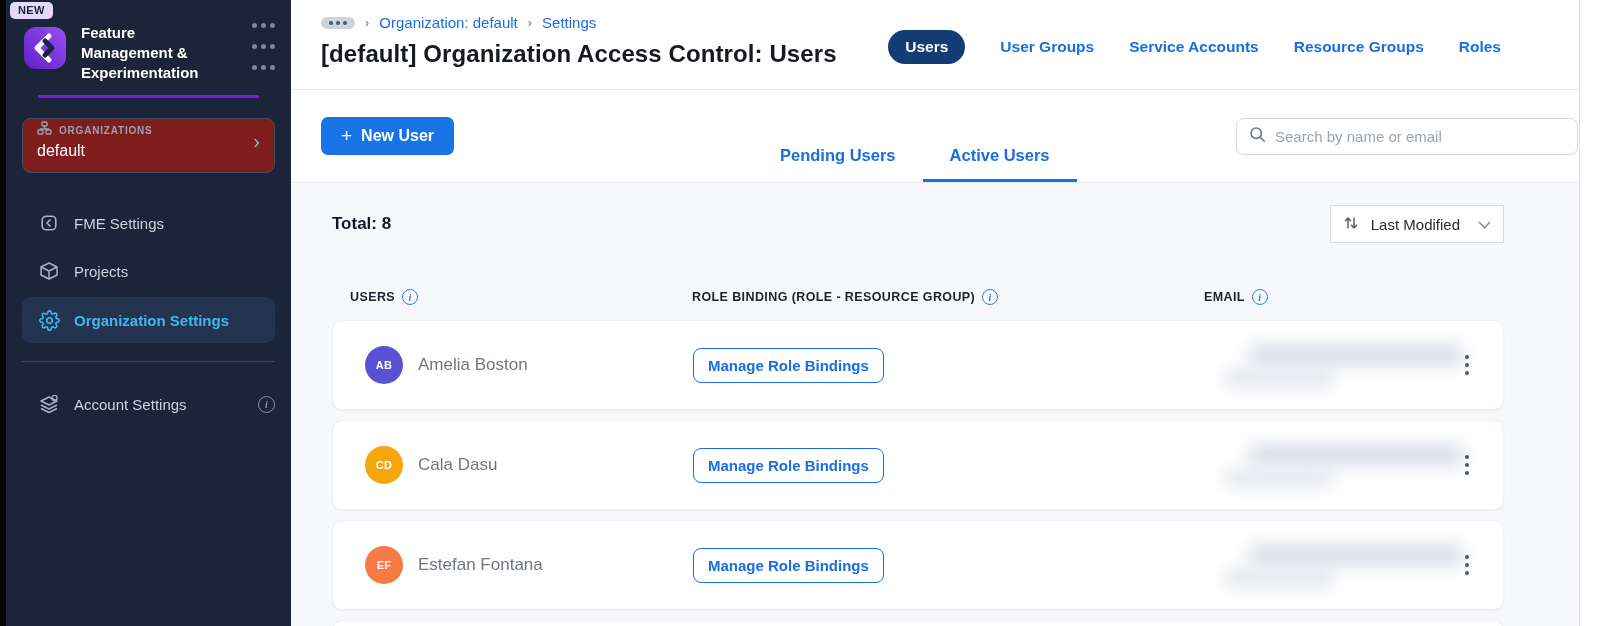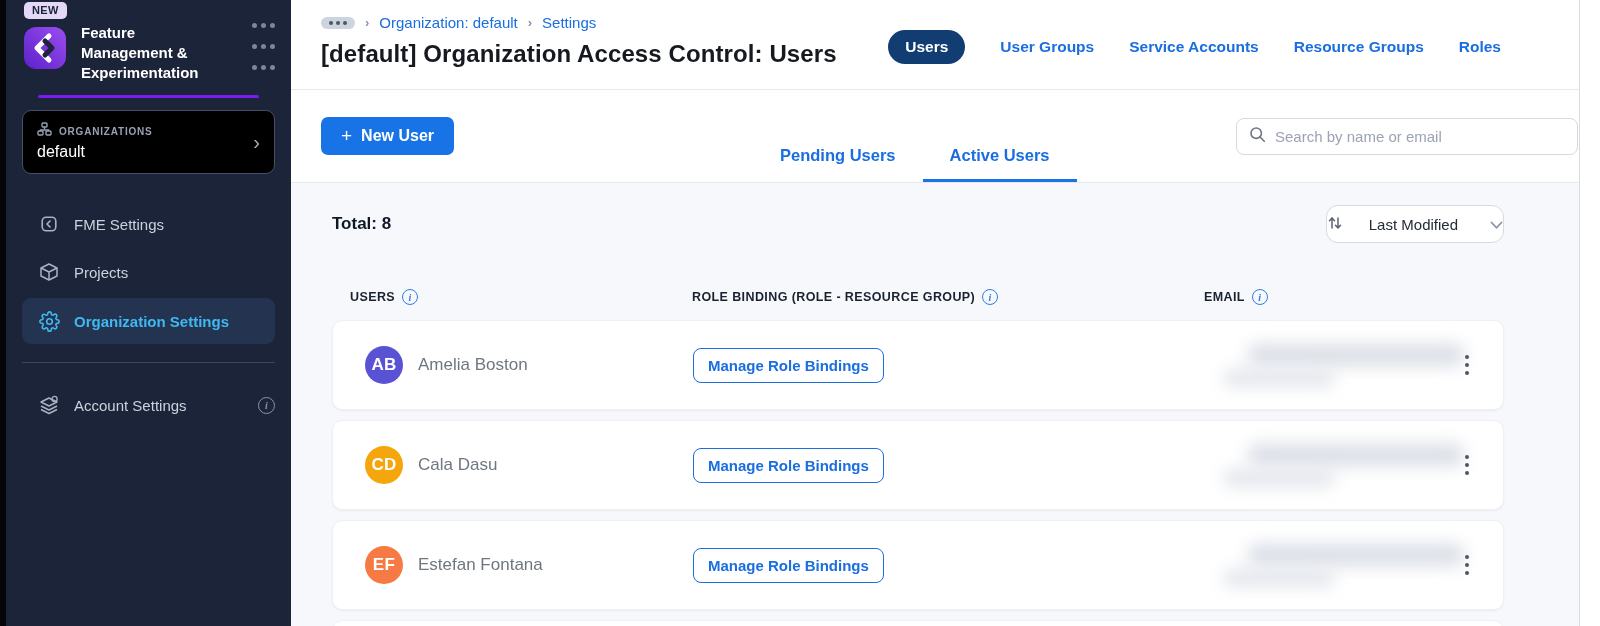--- a/index.html
+++ b/index.html
@@ -6,31 +6,31 @@
   html,body { width:1600px; height:626px; overflow:hidden; background:#ffffff;
     font-family:"Liberation Sans", sans-serif; }
 
   
   .edge-strip { position:absolute; left:0; top:0; width:6px; height:626px; background:#060607; }
 
   
   .sidebar { position:absolute; left:6px; top:0; width:285px; height:626px;
     background:#1b2438; color:#ccd2de; }
   .sb-head { position:relative; padding:10px 16px 0 16px; }
-  .new-badge { position:absolute; left:18px; top:2px; background:#e4d7f8; color:#1b2438;
+  .new-badge { position:absolute; left:4px; top:2px; background:#e4d7f8; color:#1b2438;
     font-size:11px; font-weight:bold; padding:2px 8px 3px; border-radius:5px; letter-spacing:.3px; z-index:2; }
   .logo-row { display:flex; gap:13px; padding-top:13px; }
   .logo-icon { width:46px; height:46px; flex:0 0 46px; }
   .product-title { color:#fff; font-size:15px; font-weight:bold; line-height:1.32; width:150px; }
   .apps-grid { margin-left:auto; display:grid; grid-template-columns:repeat(3,5px); gap:4px; cursor:pointer; }
   .apps-grid i { width:5px; height:5px; border-radius:50%; background:#7d8598; }
   .purple-line { height:3px; background:#7b1bf2; margin:13px 16px 0; border-radius:2px; }
 
-  .org-box { margin:12px 16px 0; border:1px solid #454f68; background:#000000; border-radius:9px;
-    padding:11px 14px 12px; display:flex; align-items:center; cursor:pointer; }
+  .org-box { margin:20px 16px 0; border:1px solid #454f68; background:#7f1d1d; border-radius:9px;
+    padding:2px 14px 12px; display:flex; align-items:center; cursor:pointer; }
   .org-info { flex:1; }
   .org-label-row { display:flex; align-items:center; gap:7px; color:#98a1b4; }
   .org-label { font-size:10px; font-weight:bold; letter-spacing:.8px; }
   .org-value { color:#ffffff; font-size:16px; margin-top:3px; }
   .org-chev { color:#aab1c2; font-size:20px; line-height:1; }
 
   .nav { margin-top:26px; }
   .nav-item { display:flex; align-items:center; gap:14px; padding:13px 16px 13px 32px;
     font-size:15px; color:#ccd2de; cursor:pointer;text-align:center; }
   .nav-item.active { margin:2px 16px; padding:12px 16px; background:#243350; border-radius:9px;
@@ -73,40 +73,40 @@
   .search-box { position:absolute; right:1px; top:28px; width:342px; height:37px;
     border:1px solid #d5d9e0; border-radius:8px; display:flex; align-items:center;
     padding:0 12px; gap:9px; background:#fff; }
   .search-box input { border:none; outline:none; flex:1; font-size:15px; color:#333;
     font-family:Liberation Sans, sans-serif; background:transparent; }
   .search-box input::placeholder { color:#9aa3b2; }
 
   .content { height:443px; background:#f7f8fb; padding:22px 75px 0 41px; }
   .total-row { display:flex; align-items:center; justify-content:space-between; height:38px; }
   .total-label { font-size:17px; font-weight:bold; color:#101828; }
-  .sort-btn { background:#fff; border:1px solid #d6dae1; border-radius:12px; height:38px;
-    padding:0 0; display:flex; align-items:center; gap:26px; font-size:15px; color:#252b37;
+  .sort-btn { background:#fff; border:1px solid #d6dae1; border-radius:0; height:38px;
+    padding:0 12px; display:flex; align-items:center; gap:12px; font-size:15px; color:#252b37;
     cursor:pointer; font-family:inherit; }
   .sort-chev { color:#8b93a6; margin-left:6px; }
 
   .grid-cols { display:grid; grid-template-columns:342px 512px 1fr; }
   .col-headers { margin-top:46px; padding:0 18px; }
   .col-h { display:flex; align-items:center; gap:7px; font-size:12.5px; font-weight:bold;
     color:#1a2230; letter-spacing:.4px; }
   .info-blue { width:16px; height:16px; border:1.4px solid #2f7fe0; border-radius:50%; color:#2f7fe0;
     font-size:10px; display:flex; align-items:center; justify-content:center;
     font-family:"Liberation Serif", serif; font-style:italic; font-weight:bold; }
 
   .rows { margin-top:15px; }
   .row-card { background:#fff; border-radius:10px; height:90px; margin-bottom:10px;
     box-shadow:0 1px 2px rgba(20,30,60,.06); border:1px solid #eef0f4;
     padding:0 18px 0 32px; align-items:center; position:relative;
     grid-template-columns:328px 512px 1fr; display:grid; }
   .user-cell { display:flex; align-items:center; gap:15px; }
-  .avatar { width:38px; height:38px; border-radius:50%; color:#fff; font-size:17px; font-weight:bold;
+  .avatar { width:38px; height:38px; border-radius:50%; color:#fff; font-size:11px; font-weight:bold;
     display:flex; align-items:center; justify-content:center; letter-spacing:.3px; }
   .user-name { font-size:17px; color:#70767f; }
   .btn-manage { justify-self:start; background:transparent; border:1.6px solid #1a6ee0; color:#1a6ee0;
     border-radius:8px; padding:8px 14px; font-size:15px; font-weight:bold; cursor:pointer;
     font-family:inherit; }
   .email-cell { position:relative; height:60px; }
   .blur-a { position:absolute; left:42px; top:8px; width:218px; height:24px; background:#dde1e8;
     border-radius:12px; filter:blur(8px); }
   .blur-b { position:absolute; left:18px; top:34px; width:112px; height:18px; background:#e3e6ec;
     border-radius:10px; filter:blur(8px); }

